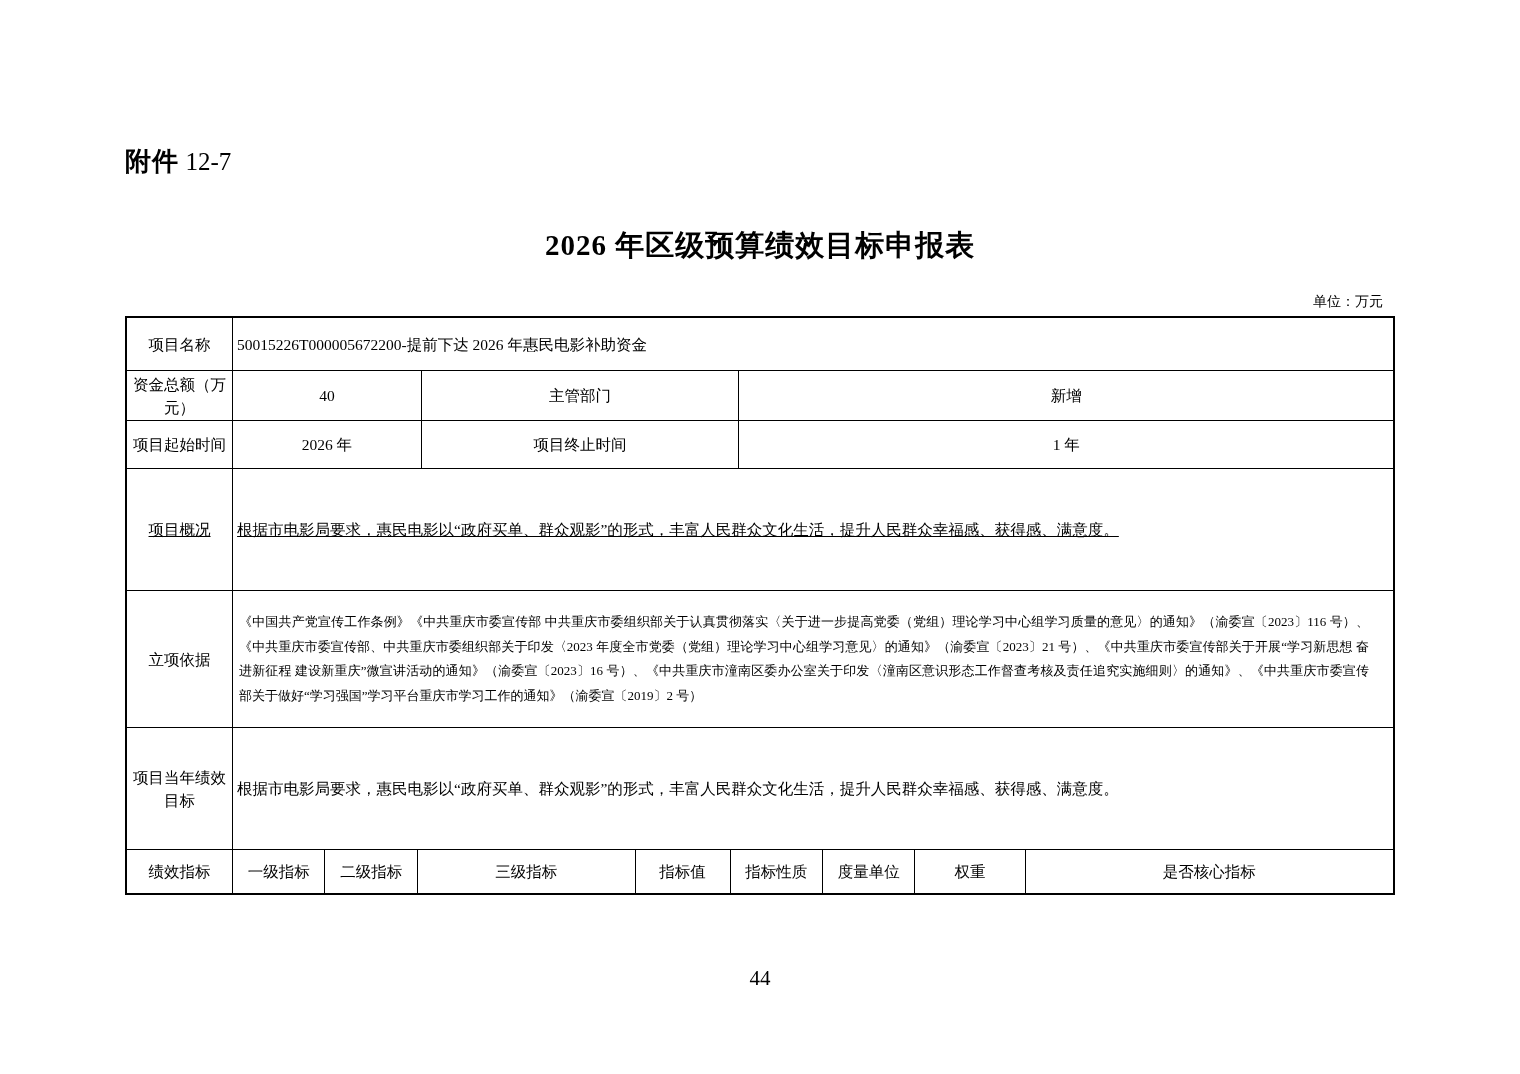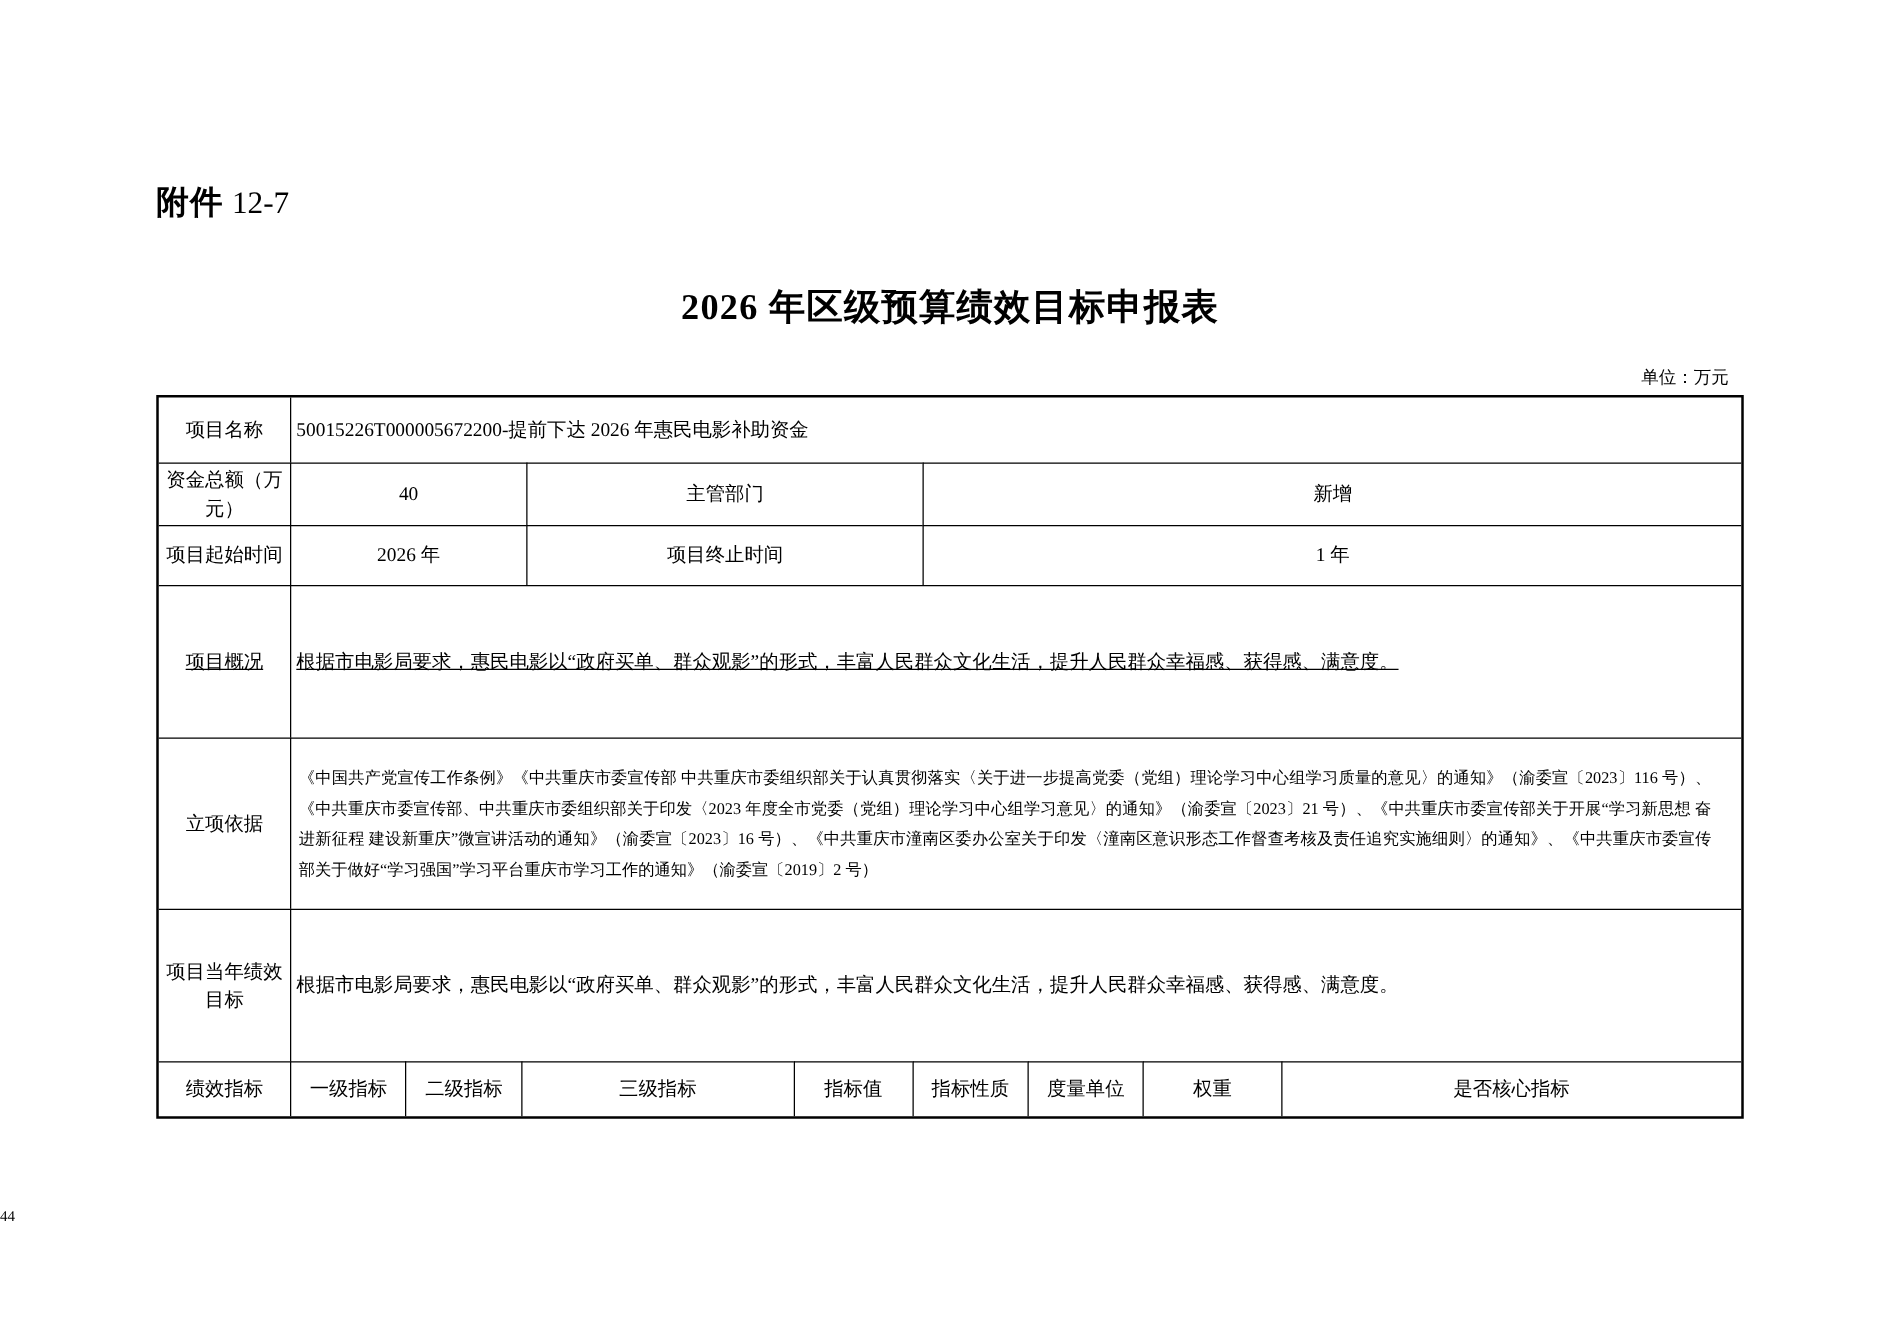--- a/index.html
+++ b/index.html
@@ -89,22 +89,22 @@
   .h-r4 { height: 48px; justify-content: center; }
   .h-r5 { height: 122px; text-decoration: underline; }
   .h-r6 { height: 137px; }
   .h-r7 { height: 122px; }
   .h-r8 { height: 44px; }
   .page-number {
     position: absolute;
     left: 0;
     top: 966px;
     width: 100%;
-    text-align: left;
-    font-size: 12px;
+    text-align: center;
+    font-size: 21px;
   }
 </style>
 </head>
 <body>
 
 <div class="page">
 
   <div class="attachment">
     <span class="prefix">附件</span>
     <span class="number"> <span>12-7</span></span>

